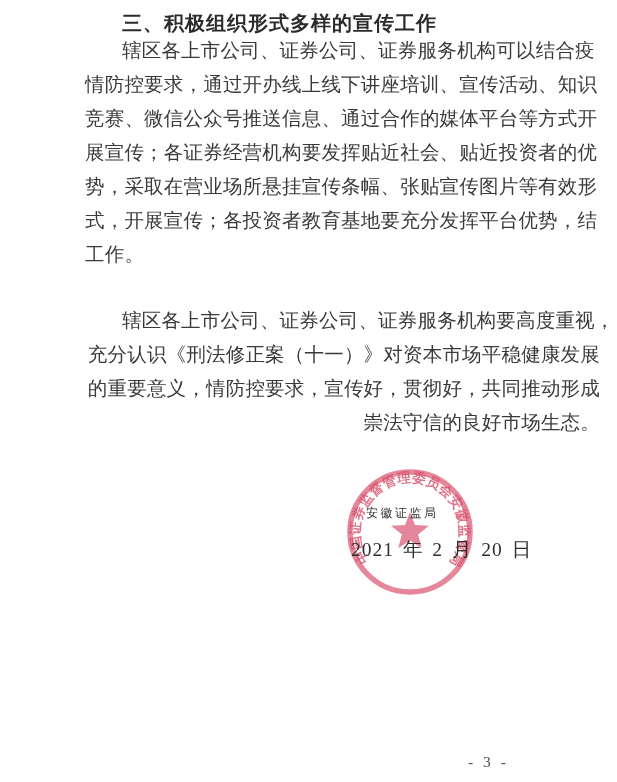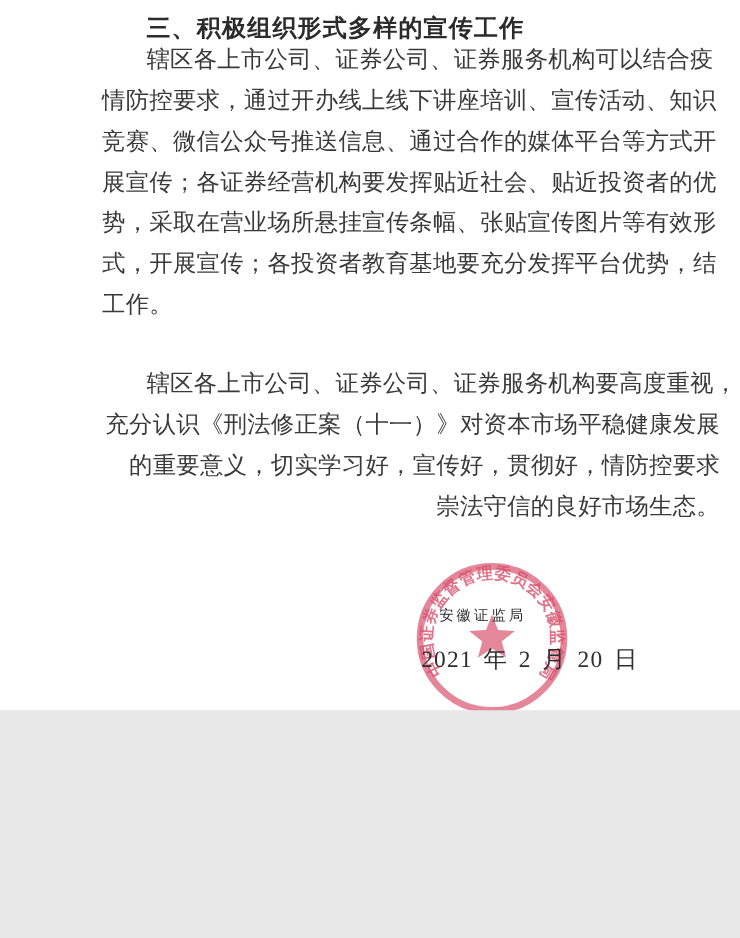--- a/index.html
+++ b/index.html
@@ -3,21 +3,21 @@
 <meta charset="utf-8">
 <style>
   html, body {
     margin: 0;
     padding: 0;
     background: #e8e8e8;
   }
   .page {
     position: relative;
     width: 617px;
-    height: 592px;
+    height: 782px;
     margin: 0 auto;
     background: #ffffff;
     overflow: hidden;
     font-family: "Liberation Serif", "DejaVu Serif", serif;
     color: #383838;
   }
   .heading {
     position: absolute;
     left: 122px;
     top: 10px;
@@ -98,21 +98,21 @@
     <div class="line">竞赛、微信公众号推送信息、通过合作的媒体平台等方式开</div>
     <div class="line">展宣传；各证券经营机构要发挥贴近社会、贴近投资者的优</div>
     <div class="line">势，采取在营业场所悬挂宣传条幅、张贴宣传图片等有效形</div>
     <div class="line">式，开展宣传；各投资者教育基地要充分发挥平台优势，结</div>
     <div class="line">工作。</div>
   </div>
 
   <div class="para para-2">
     <div class="line indent">辖区各上市公司、证券公司、证券服务机构要高度重视，</div>
     <div class="line">充分认识《刑法修正案（十一）》对资本市场平稳健康发展</div>
-    <div class="line">的重要意义，切实学习好，宣传好，贯彻好，情防控要求</div>
+    <div class="line">的重要意义，情防控要求，宣传好，贯彻好，共同推动形成</div>
     <div class="line">崇法守信的良好市场生态。</div>
   </div>
 
   <div class="seal-wrap">
     <svg width="140" height="140" viewBox="0 0 140 140">
       <circle cx="70" cy="70" r="60" fill="none" stroke="#dc5f78" stroke-width="5.5" opacity="0.75"></circle>
       <path id="sealArc" d="M 29.05 98.7 A 50 50 0 1 1 110.95 98.7" fill="none"></path>
       <text fill="#d8516d" font-size="13.5" letter-spacing="0.3" font-weight="bold" opacity="0.8" font-family="'Liberation Serif', serif">
         <textPath href="#sealArc" startOffset="0">中国证券监督管理委员会安徽监管局</textPath>
       </text>

